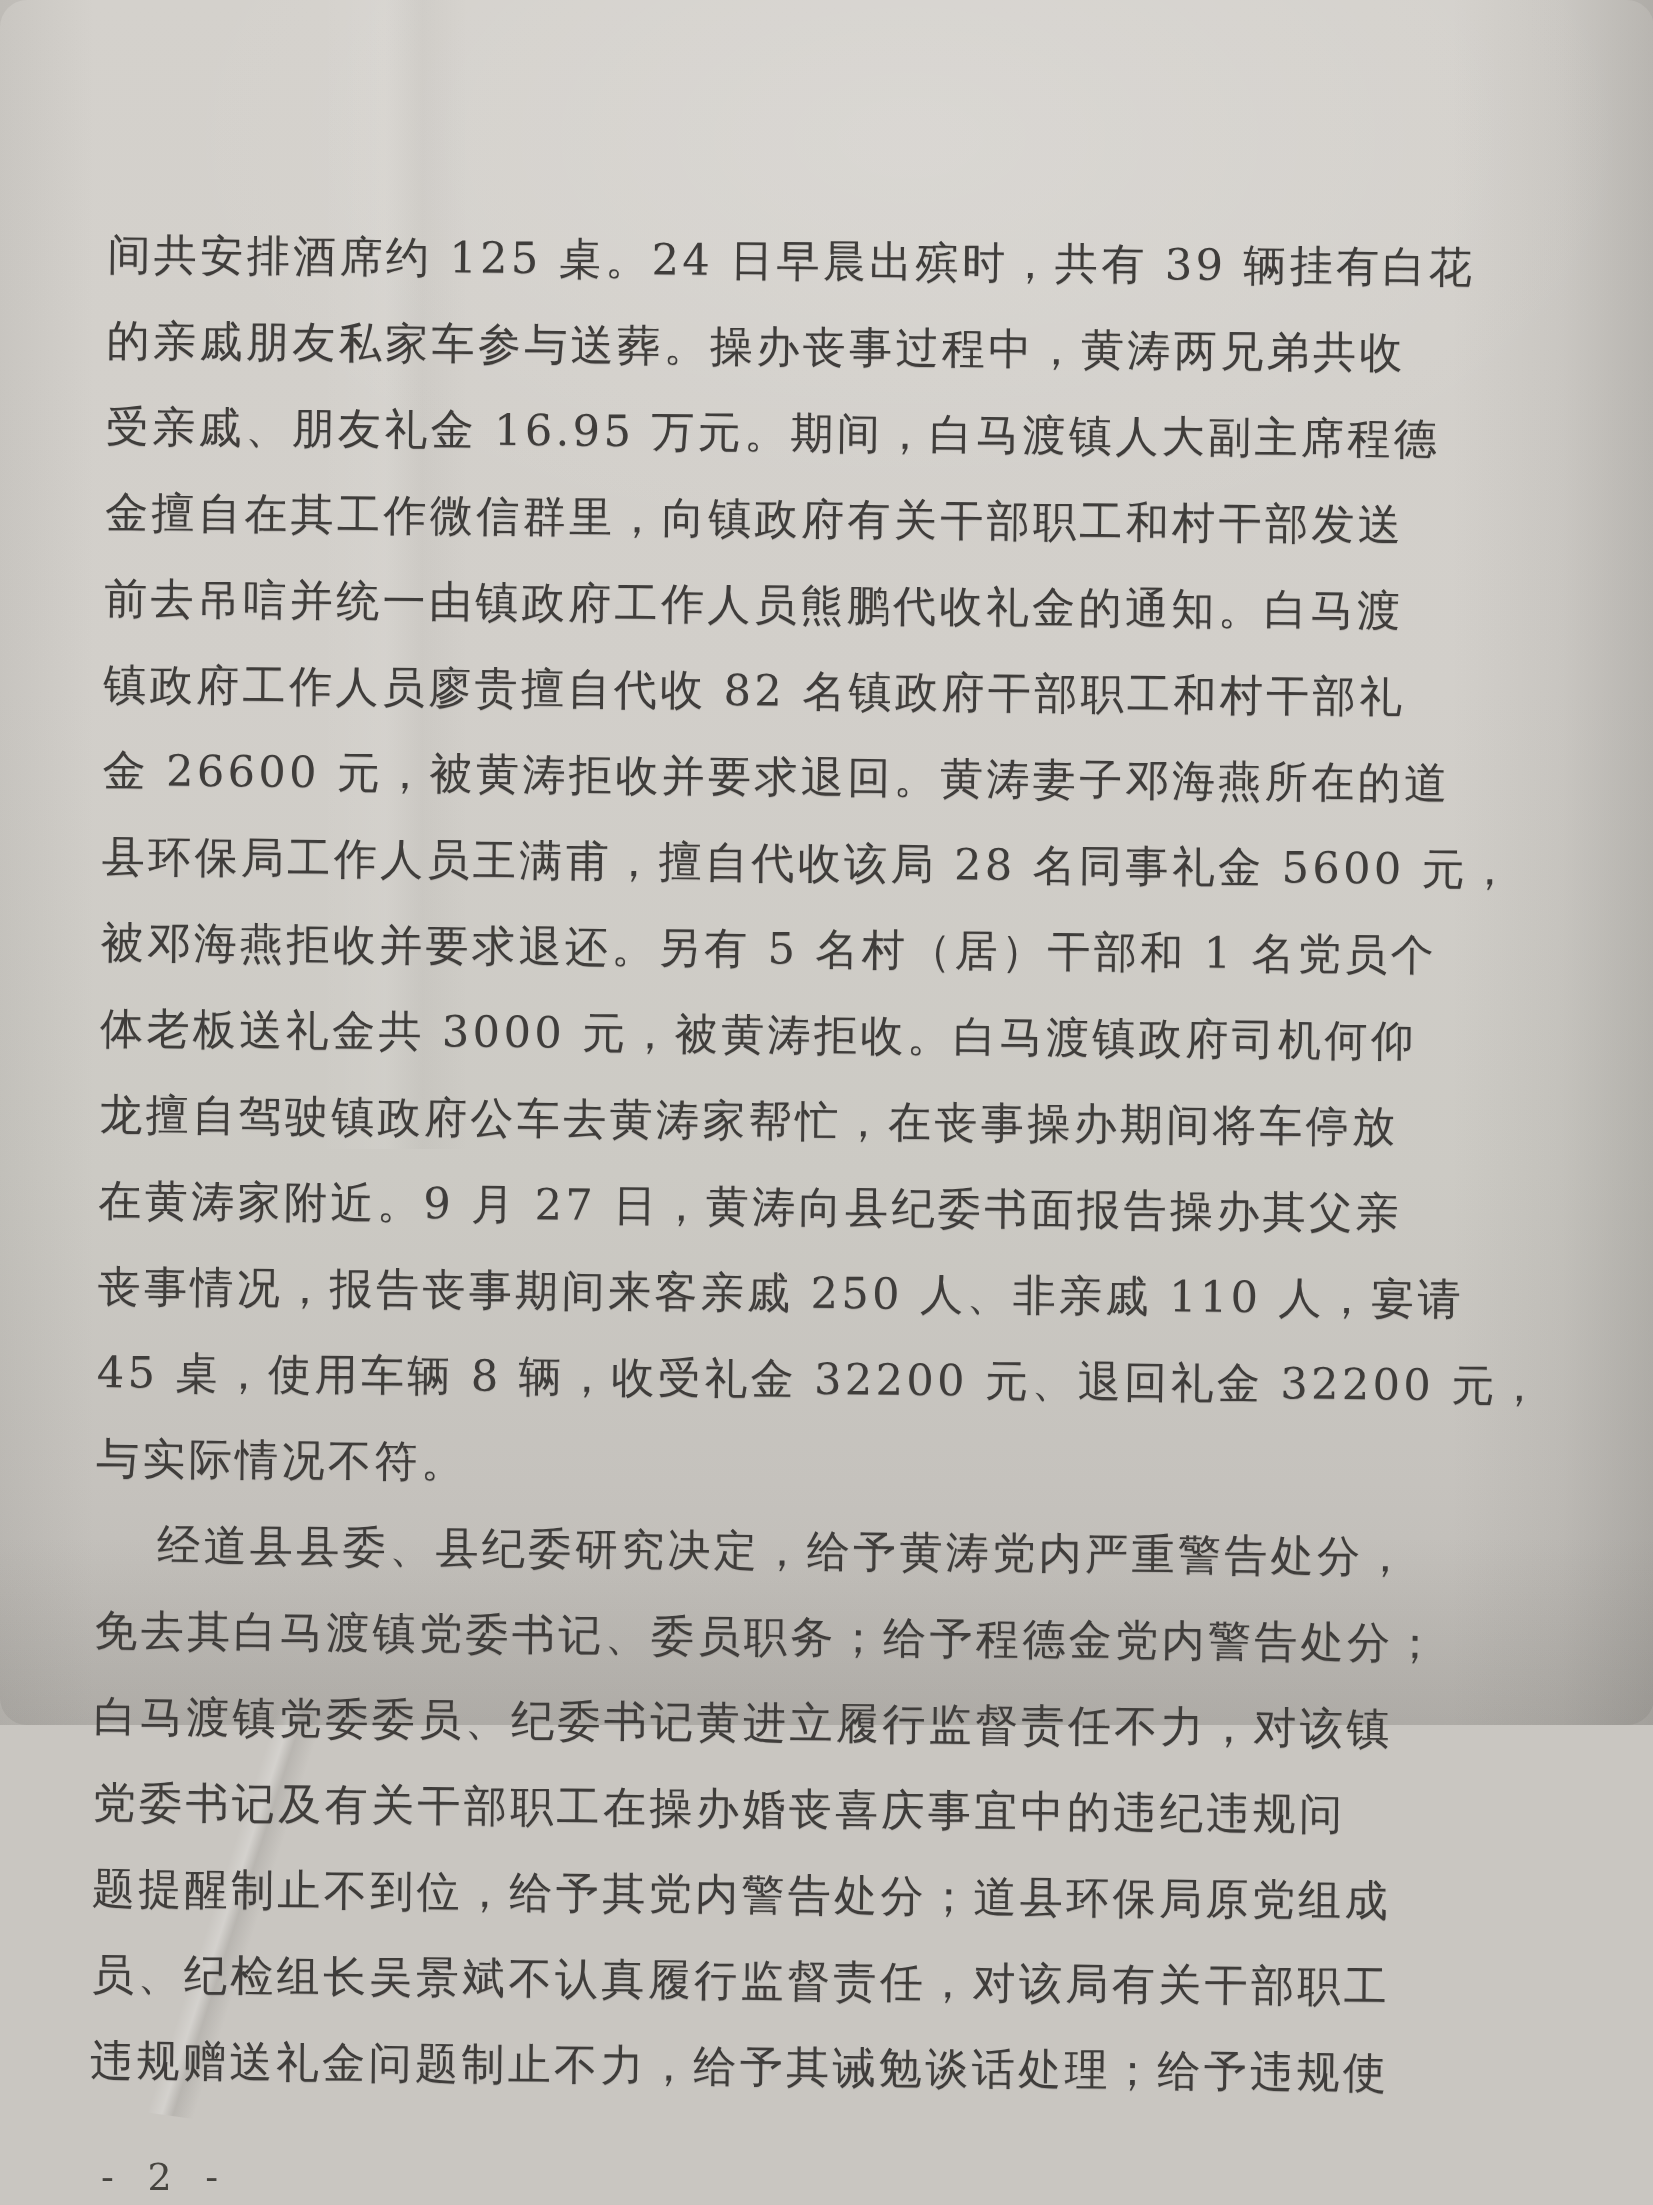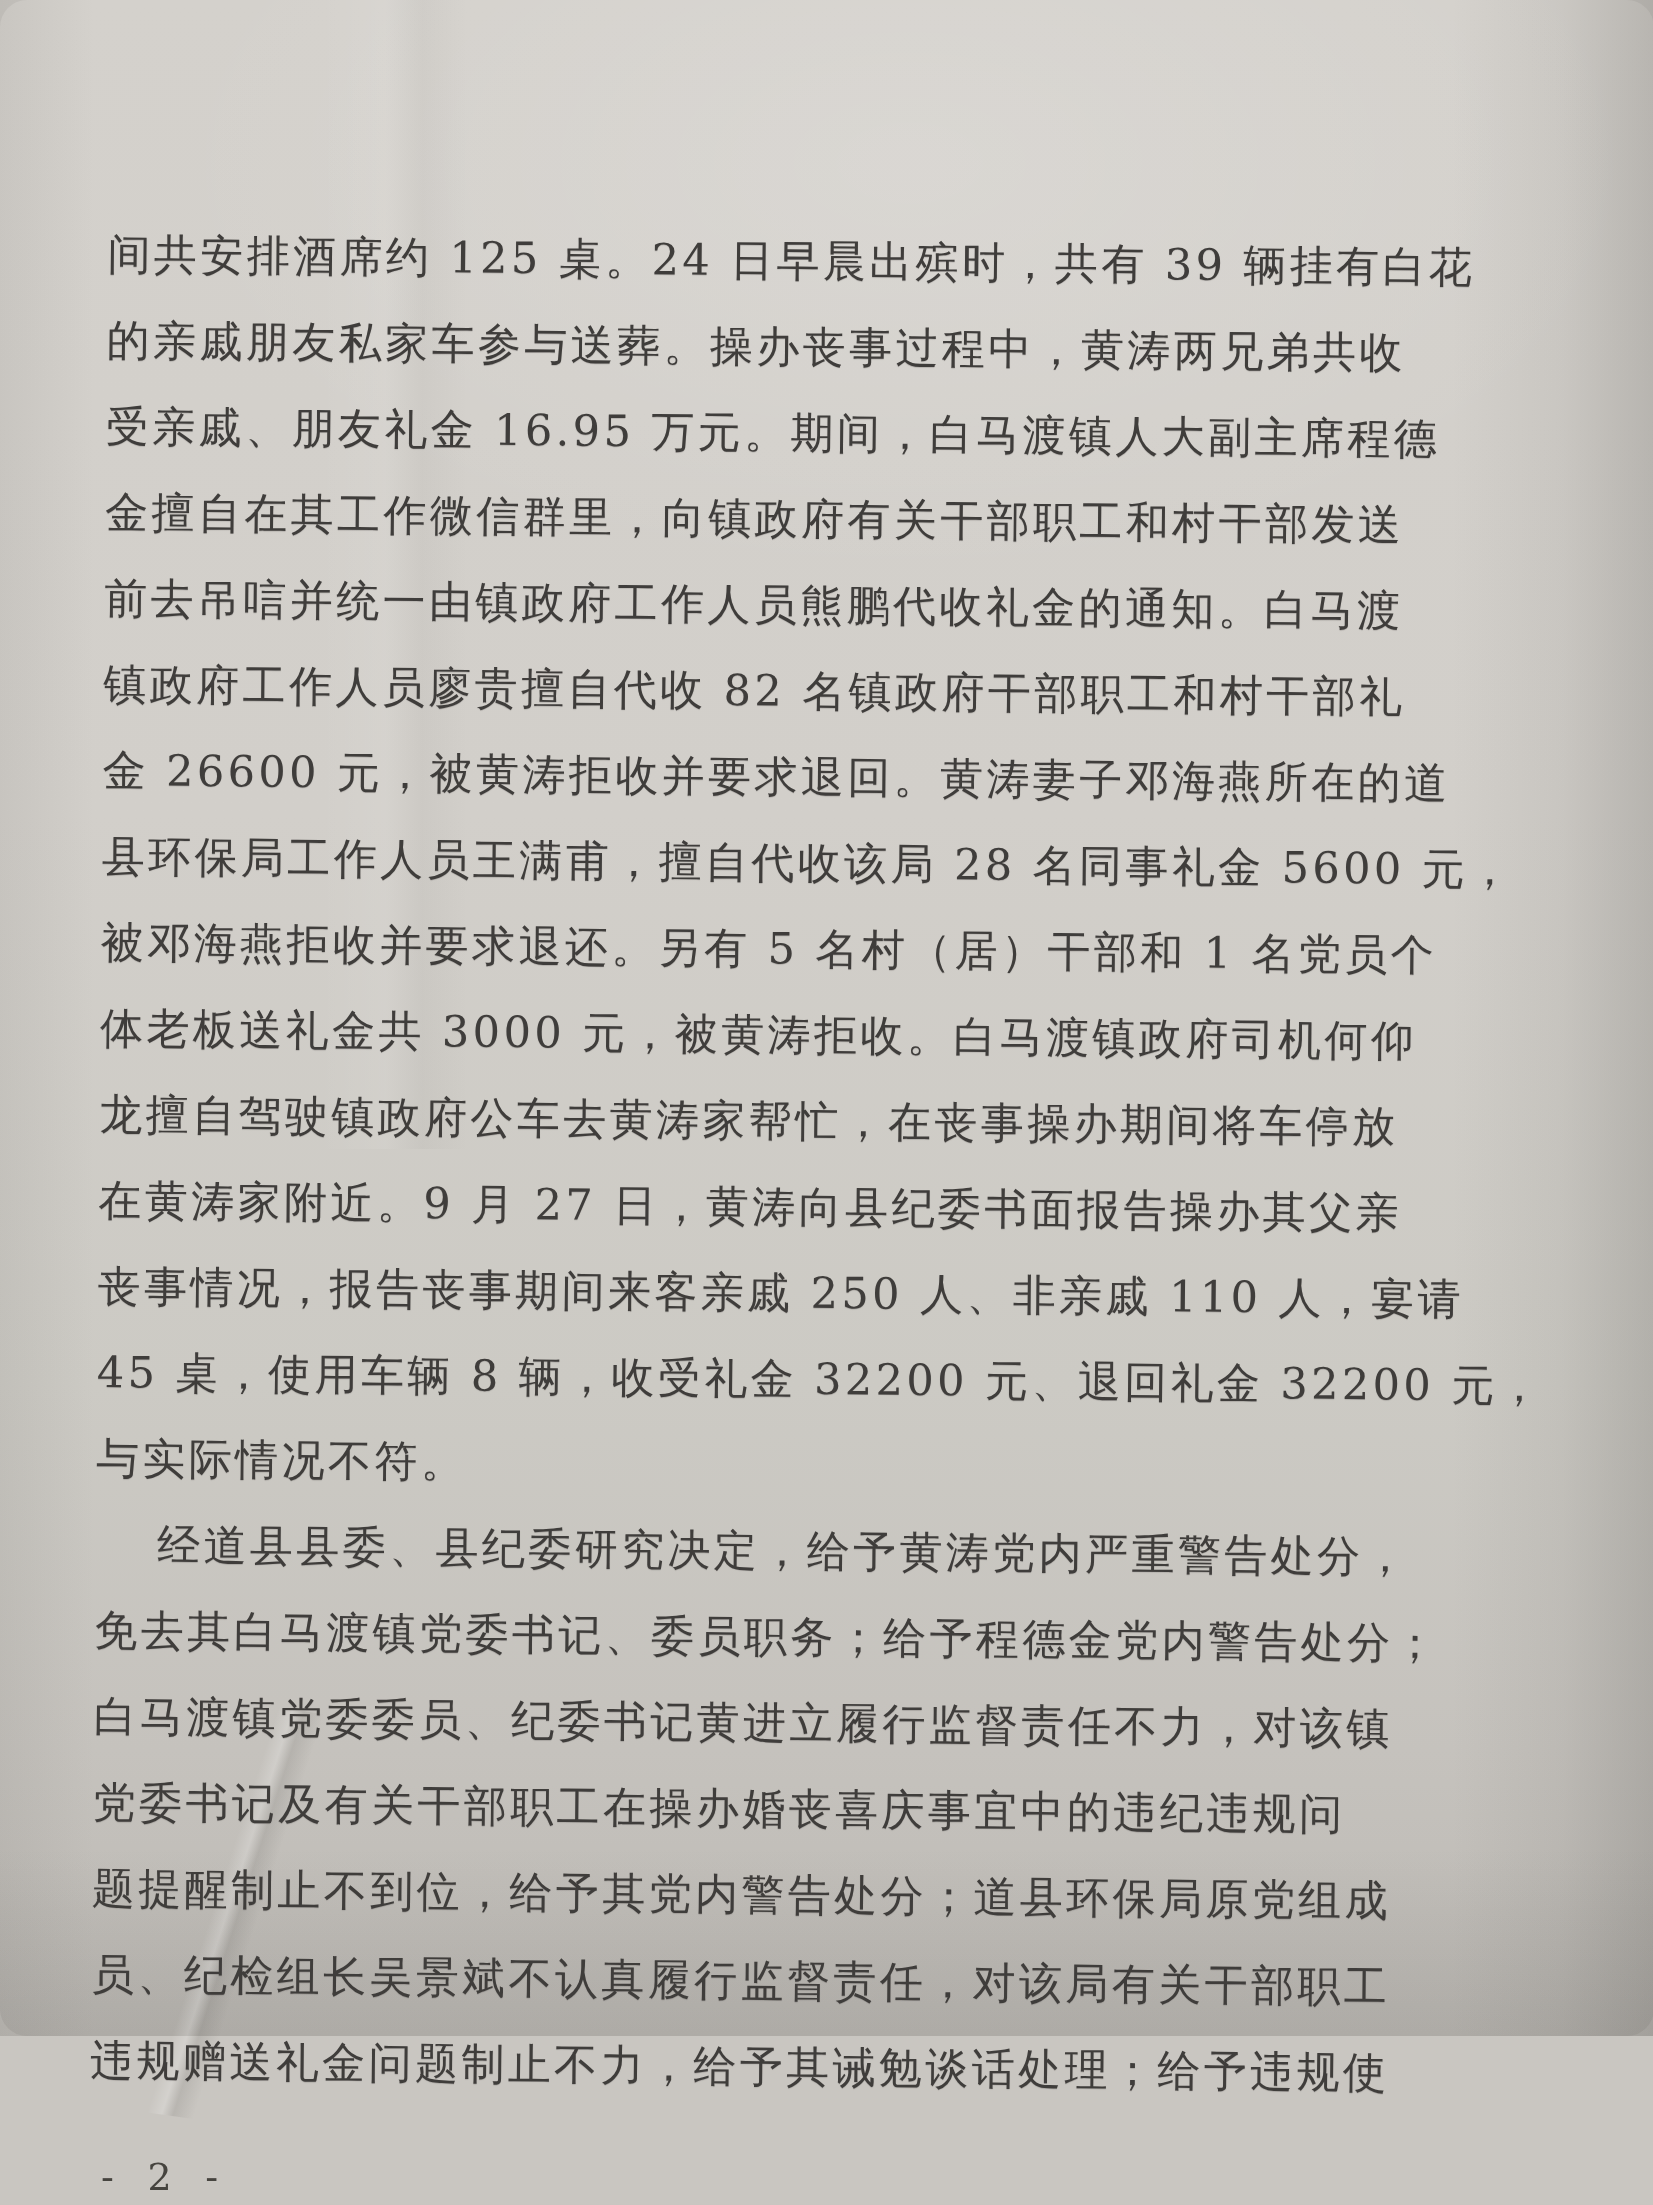--- a/index.html
+++ b/index.html
@@ -10,21 +10,21 @@
     overflow: hidden;
     background: #c9c6c1;
     font-family: "DejaVu Serif", serif;
   }
 
   
   .photo {
     position: absolute;
     inset: 0;
     width: 1654px;
-    height: 2036px;
+    height: 1725px;
     background:
       
       radial-gradient(1081px 608px at 55% 8%, rgba(255,255,255,0.14), rgba(255,255,255,0) 70%),
       
       linear-gradient(180deg, #d4d1cc 0%, #d2cfca 40%, #cccac4 68%, #c5c2bd 86%, #bcb9b4 100%);
     border-radius: 27px;
   }
 
   
   .shade-right {

